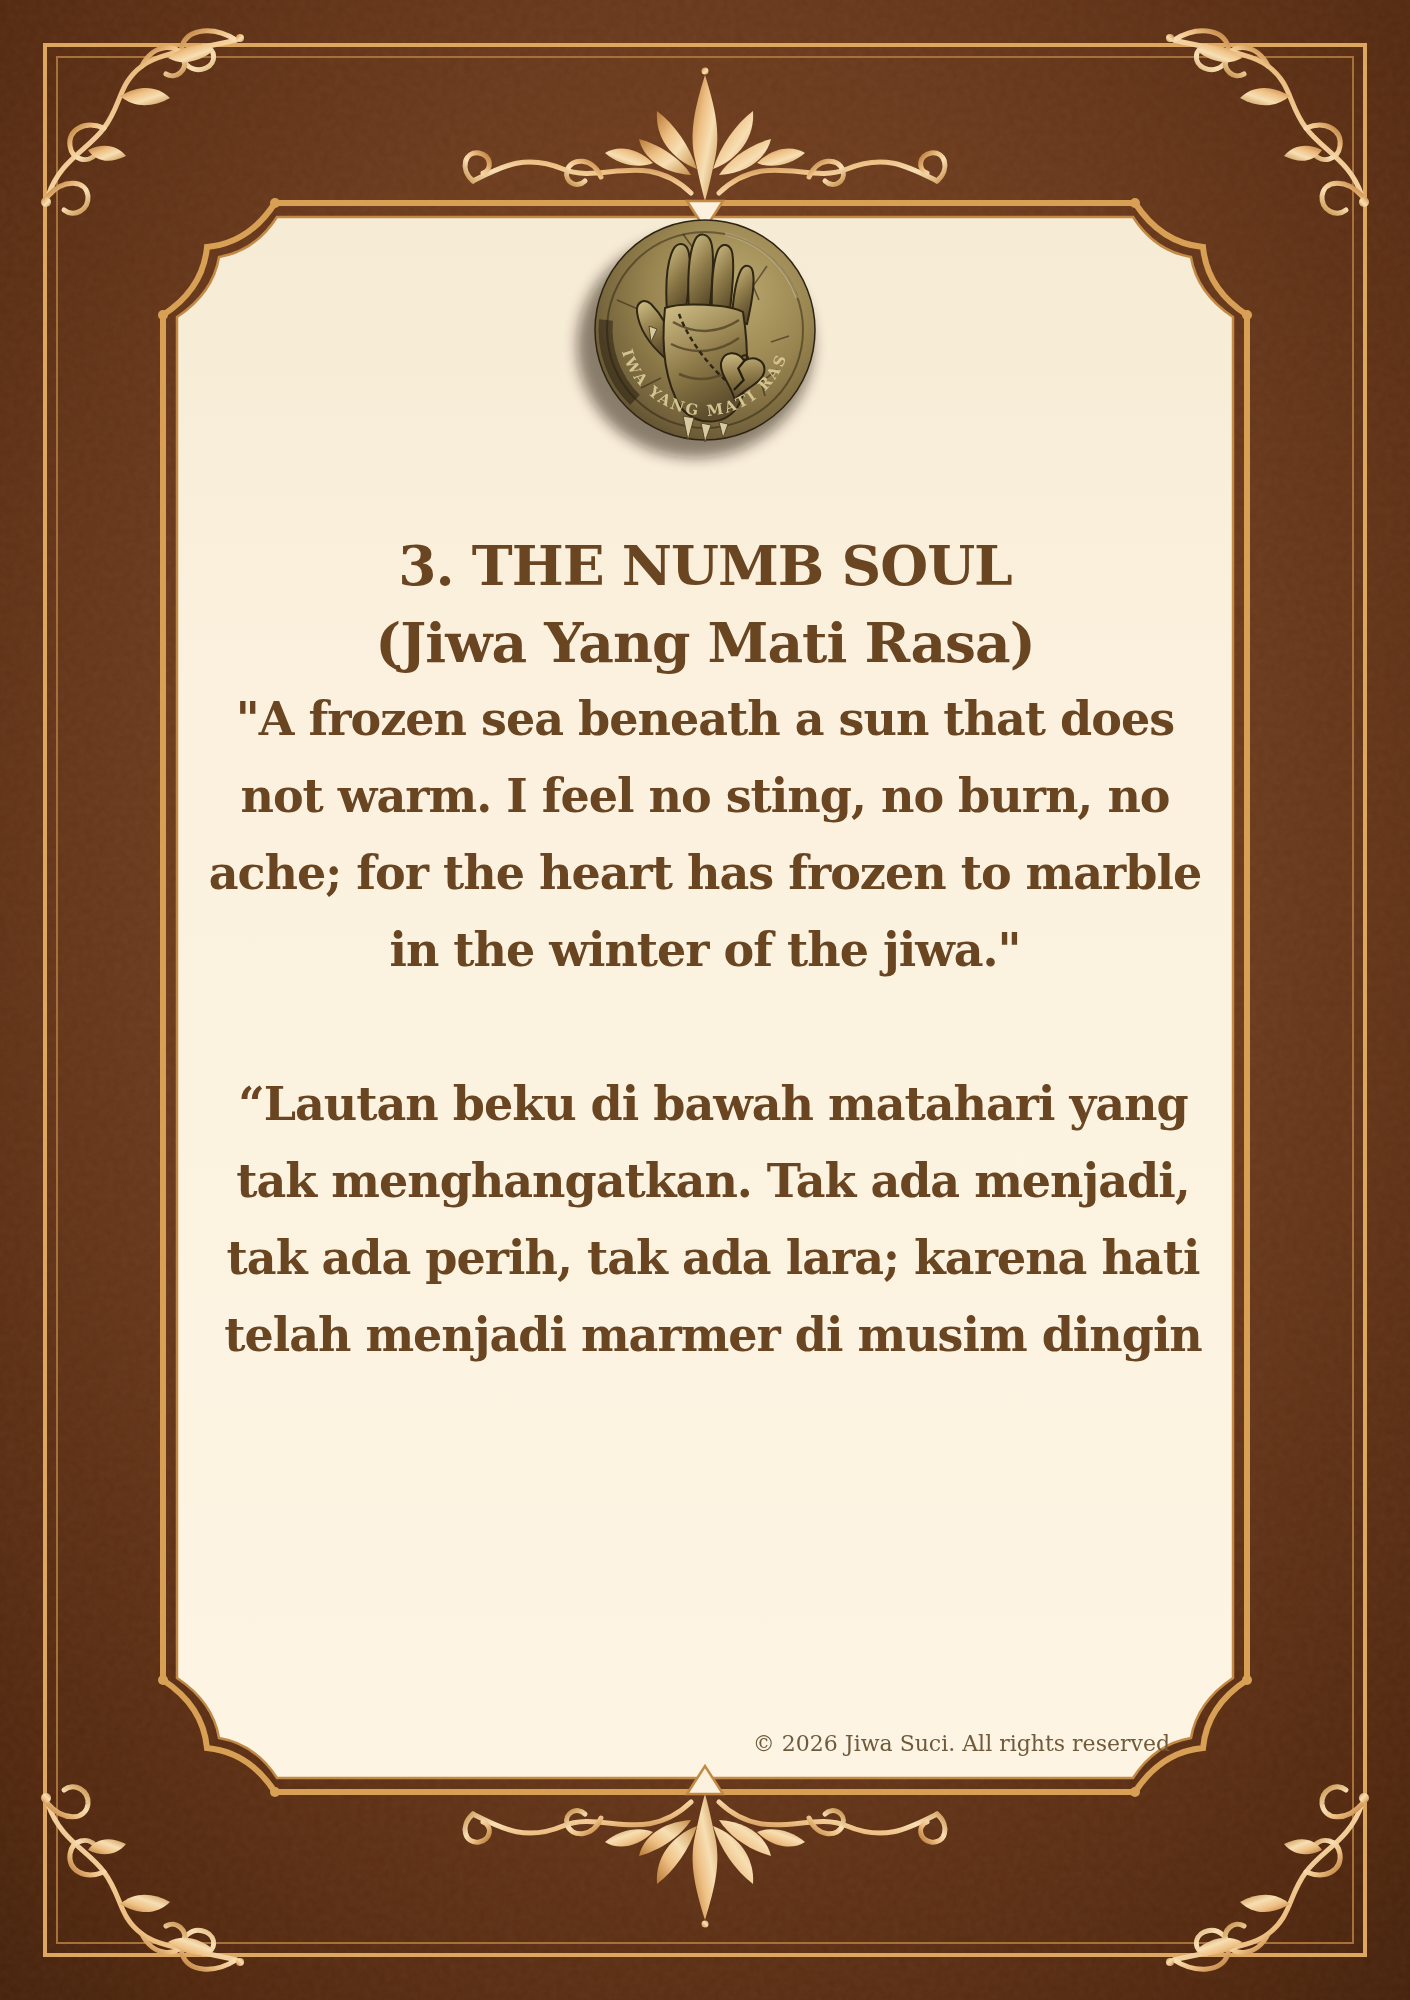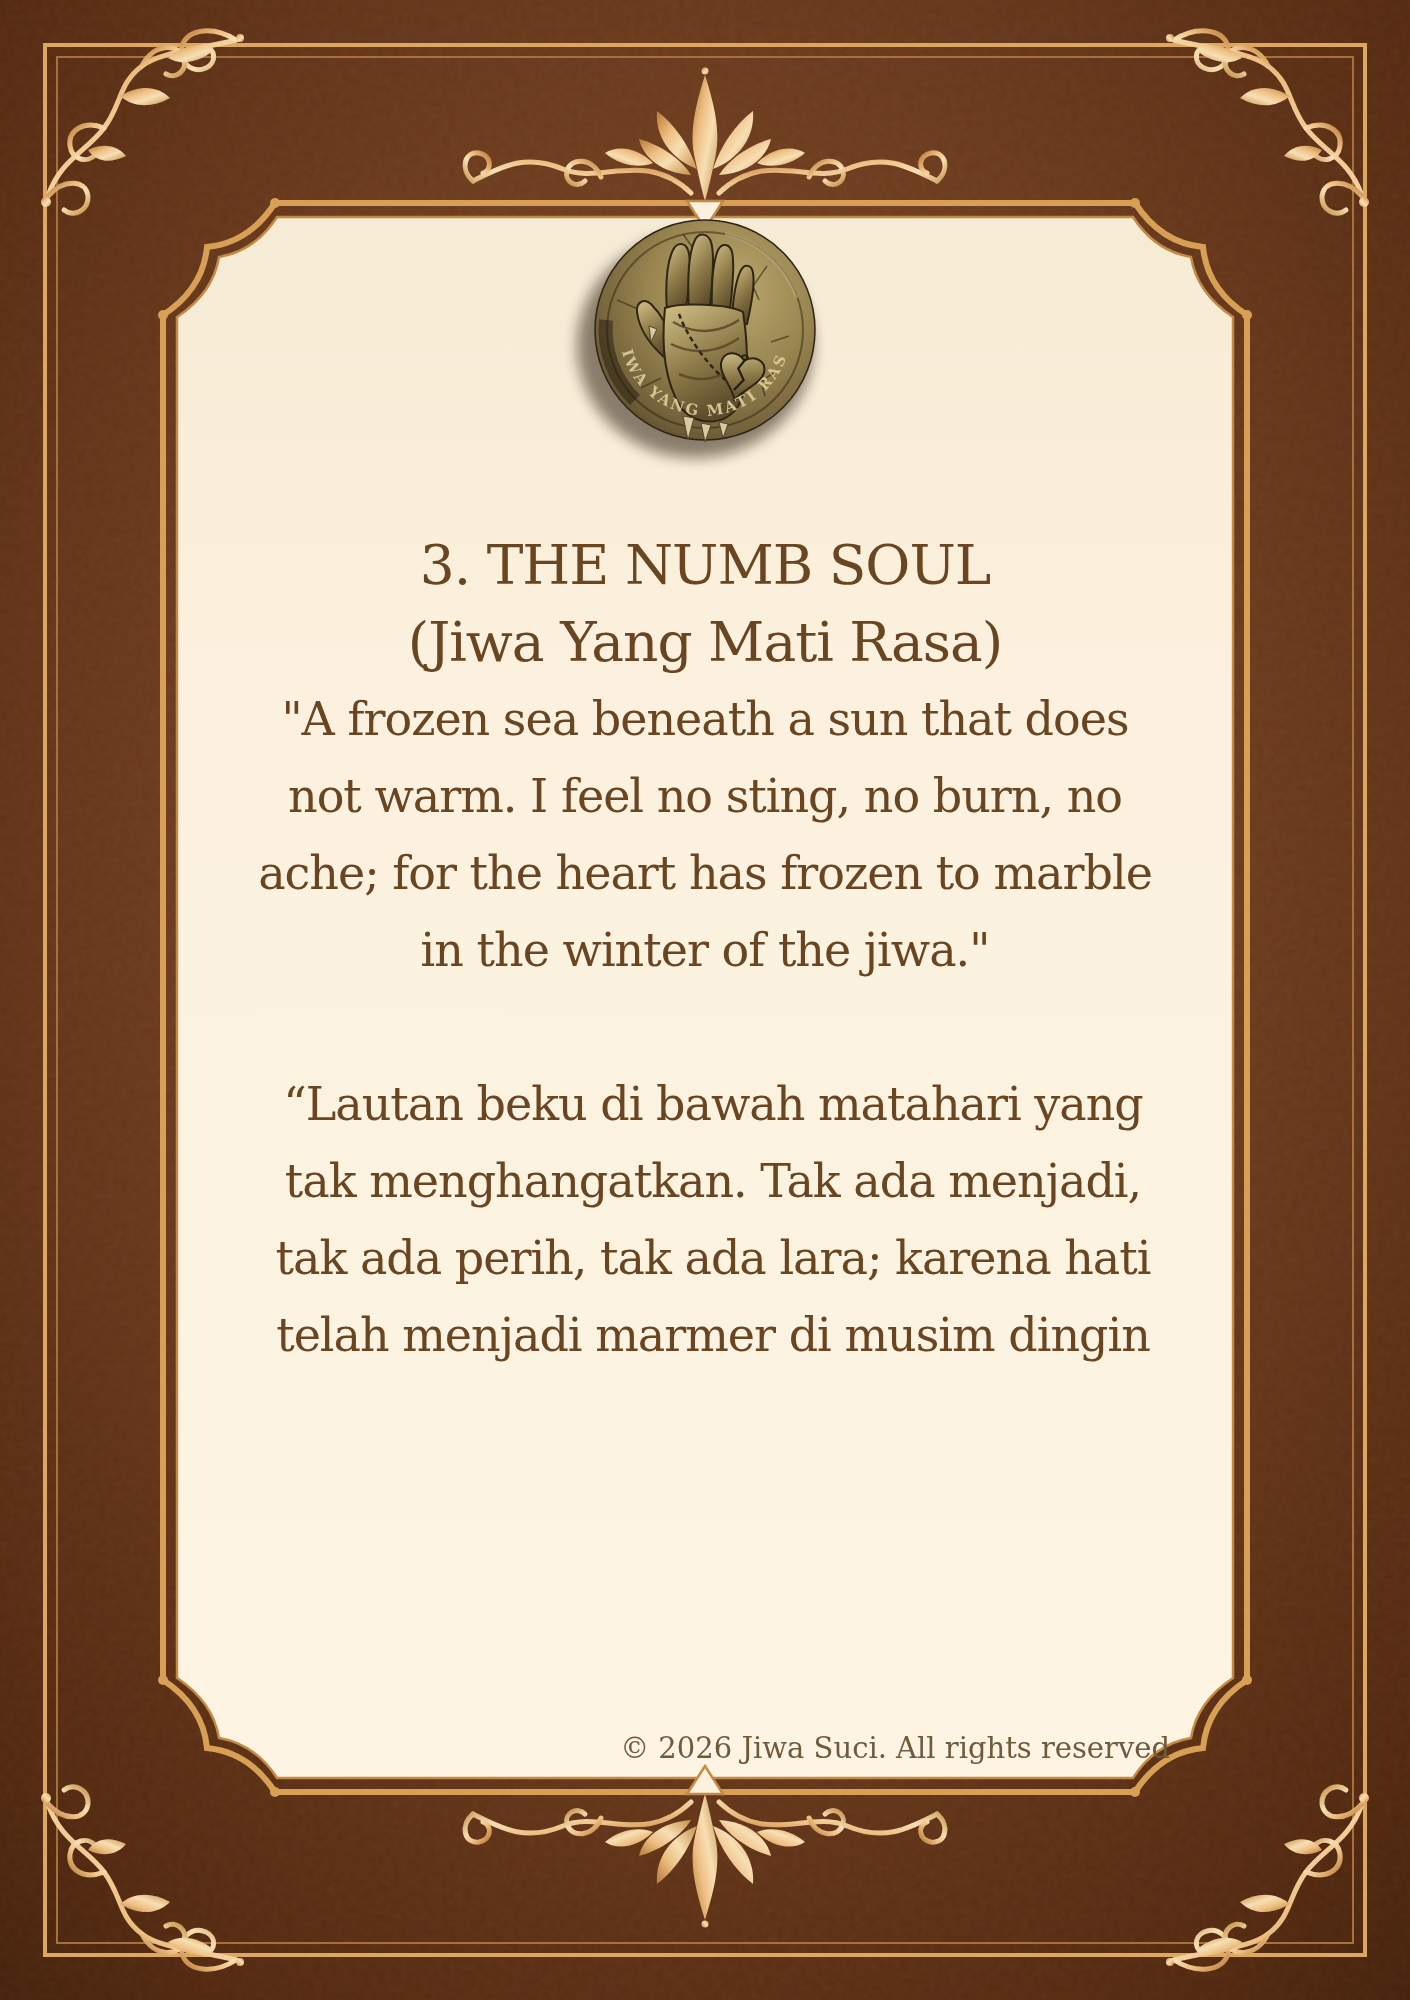--- a/index.html
+++ b/index.html
@@ -3,30 +3,30 @@
 <meta charset="utf-8">
 <style>
   html,body{margin:0;padding:0;background:#2a150a;}
   .stage{
     position:relative;width:1410px;height:2000px;overflow:hidden;
     font-family:"DejaVu Serif", serif;
   }
   svg.decor{position:absolute;left:0;top:0;width:1410px;height:2000px;display:block;}
   .textcol{
     position:absolute;left:175px;top:527px;width:1060px;
-    text-align:center;color:#6a4522;font-weight:normal;
+    text-align:center;color:#6a4522;font-weight:bold;
   }
   .title-line{font-size:55px;line-height:77px;white-space:nowrap;letter-spacing:-1px;}
   .quote-en .line, .quote-id .line{
     font-size:46px;line-height:77px;white-space:nowrap;letter-spacing:-1px;
   }
   .quote-id{margin-top:77px;padding-left:16px;}
   .footer{
     position:absolute;top:1731px;right:240px;
-    font-size:29px;color:#6f5a3c;letter-spacing:0px;white-space:nowrap;
+    font-size:22px;color:#6f5a3c;letter-spacing:0px;white-space:nowrap;
   }
   .fl{stroke:url(#gold);stroke-width:5;fill:none;stroke-linecap:round;}
   .flf{fill:url(#gold);}
   .crease{stroke:#57482a;stroke-width:2.5;fill:none;opacity:.85;}
   .crack{stroke:#3a2f1a;stroke-width:1.6;fill:none;opacity:.65;}
 </style>
 </head>
 <body>
 
 <div class="stage">

